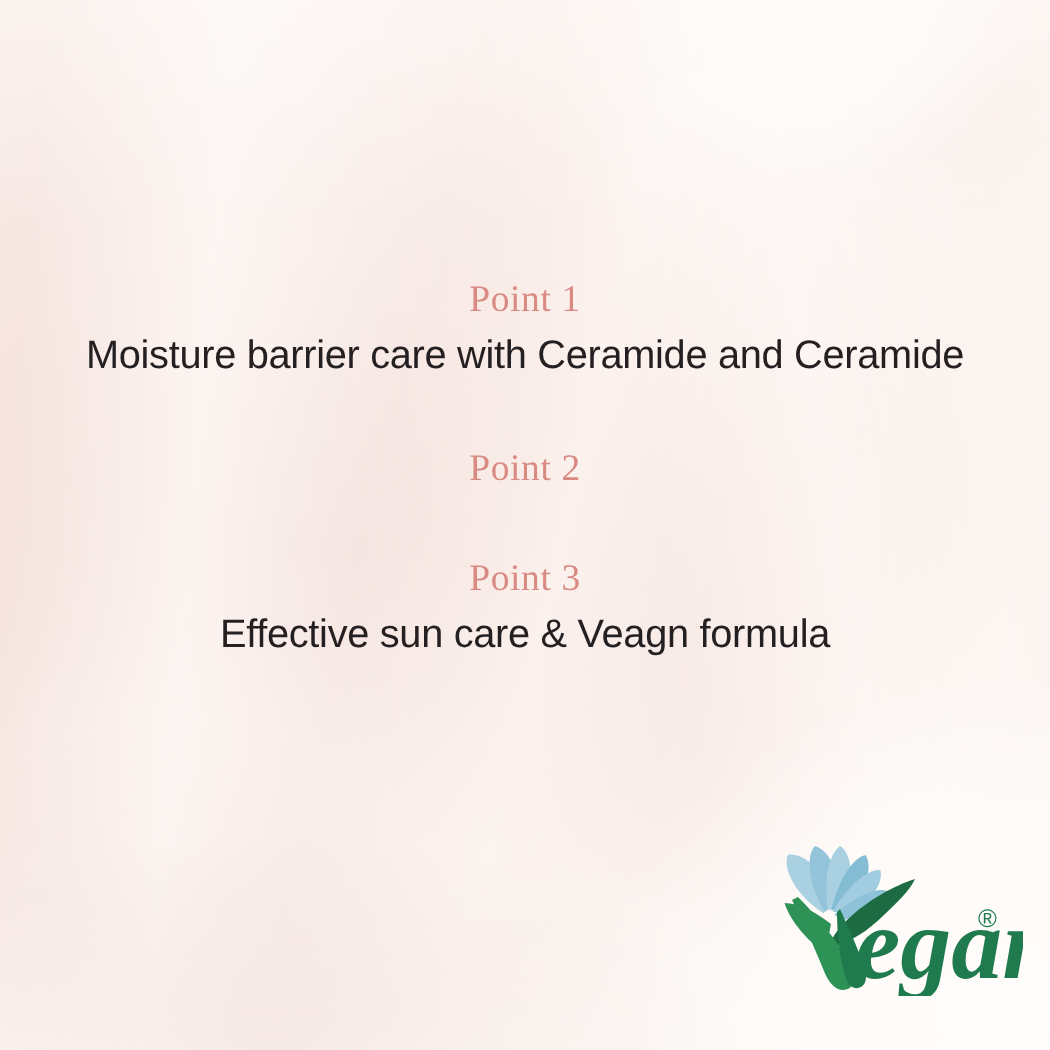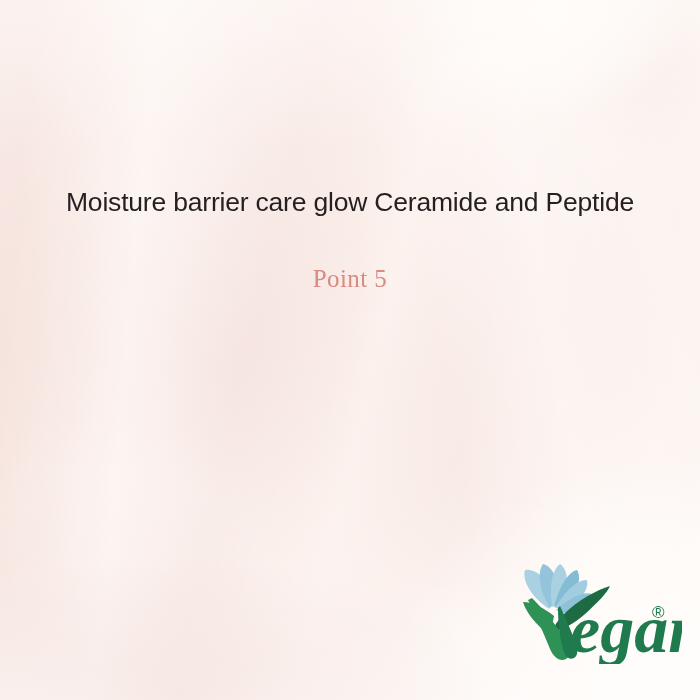--- a/index.html
+++ b/index.html
@@ -127,28 +127,31 @@
   <div class="bg-layer" id="bg-band-b"></div>
   <div class="bg-layer" id="bg-band-c"></div>
   <div class="bg-layer" id="bg-notch"></div>
   <div class="bg-layer" id="bg-bottomright"></div>
   <div class="bg-layer" id="bg-shade"></div>
   <div class="bg-layer" id="bg-veil"></div>
 
   <div id="content">
 
     <div class="point-block">
-      <p class="point-text"><b>Moisture barrier care</b><span> glow Ceramide and Peptide</span></p>
+      <p class="point-label">Point 1</p>
+      <p class="point-text"><b>Moisture barrier care</b><span> with Ceramide and Ceramide</span></p>
     </div>
 
     <div class="point-block">
+      <p class="point-label">Point 2</p>
     </div>
 
     <div class="point-block">
-      <p class="point-label">Point 5</p>
+      <p class="point-label">Point 3</p>
+      <p class="point-text"><span>Effective sun care &amp; </span><b>Veagn formula</b></p>
     </div>
 
   </div>
 
   <div id="vegan-logo">
     <svg viewBox="0 0 190 118" xmlns="http://www.w3.org/2000/svg">
 
       <g>
         <path d="M57 63 C38 50 30 34 33 24 C42 22 56 32 63 52 Z" fill="#a9d1e2"></path>
         <path d="M58 62 C47 44 45 26 51 18 C60 20 68 34 66 54 Z" fill="#93c4d9"></path>

